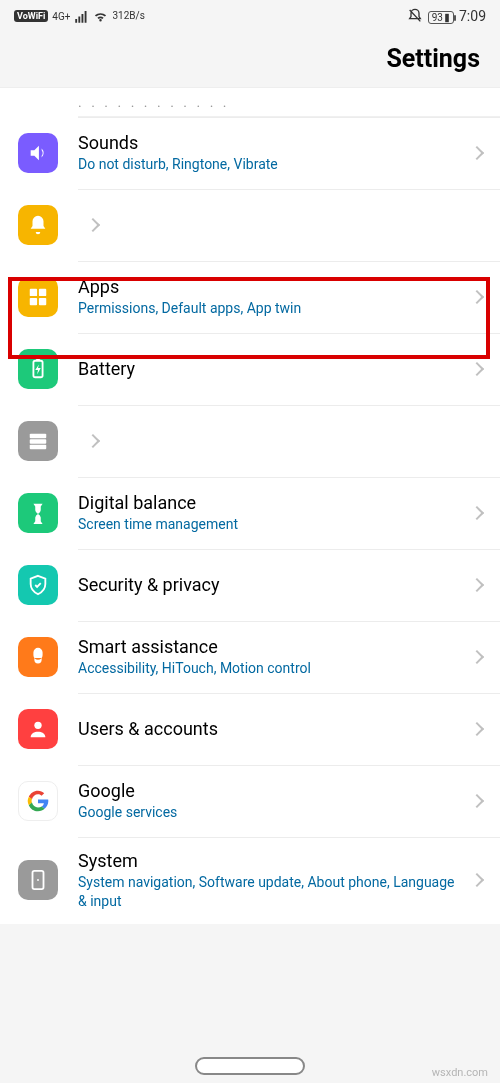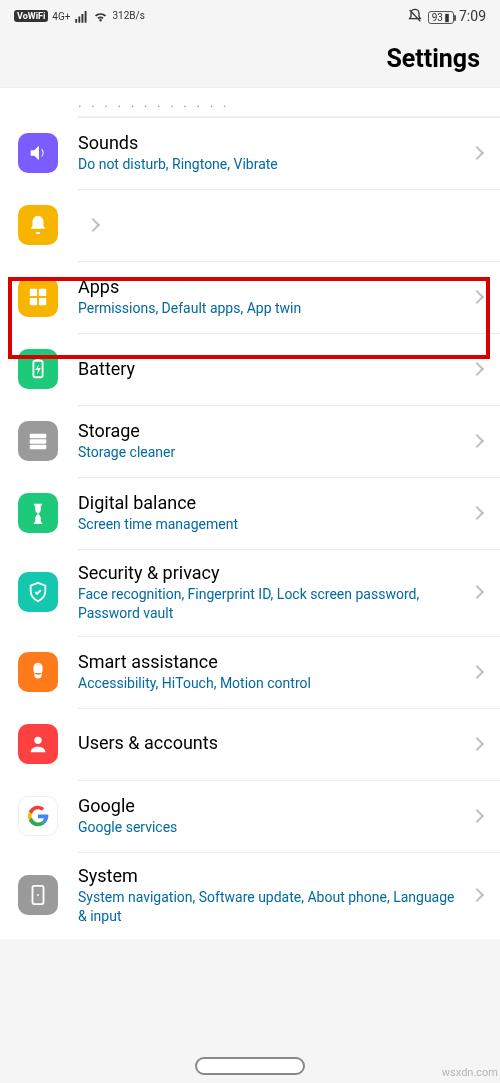--- a/index.html
+++ b/index.html
@@ -110,21 +110,21 @@
       transform: translateX(-50%);
       width: 110px;
       height: 18px;
       border: 2px solid #888;
       border-radius: 14px;
       background: #fff;
     }
     .watermark {
       position: absolute;
       bottom: 4px;
-      right: 2px;
+      right: 12px;
       font-size: 11px;
       color: #b5b5b5;
       z-index: 4;
     }
     
     .google-g { width: 30px; height: 30px; }
   </style>
 </head>
 <body>
 
@@ -222,24 +222,20 @@
 
   <div class="row">
     <div class="content-divider"></div>
     <div class="icon-box" style="background:#9a9a9a">
       <svg viewBox="0 0 24 24">
           <rect x="3" y="4" width="18" height="5" rx="1"></rect>
           <rect x="3" y="10" width="18" height="5" rx="1"></rect>
           <rect x="3" y="16" width="18" height="5" rx="1"></rect>
         </svg>
     </div>
-    <div class="row-text">
-      <div class="row-title">Storage</div>
-      <div class="row-sub">Storage cleaner</div>
-    </div>
     <div class="chevron"></div>
   </div>
 
   <div class="row">
     <div class="content-divider"></div>
     <div class="icon-box" style="background:#1dc97a">
       <svg viewBox="0 0 24 24">
           <path d="M7 2h10l-2 3v4a5 5 0 01-3 4 5 5 0 013 4v4l2 3H7l2-3v-4a5 5 0 013-4 5 5 0 01-3-4V5z"></path>
         </svg>
     </div>
@@ -253,21 +249,20 @@
   <div class="row">
     <div class="content-divider"></div>
     <div class="icon-box" style="background:#14c8b0">
       <svg viewBox="0 0 24 24">
           <path d="M12 2l8 3v6c0 5-3.5 9-8 11-4.5-2-8-6-8-11V5z" fill="none" stroke="#fff" stroke-width="2"></path>
           <path d="M9 12l2 2 4-4" fill="none" stroke="#fff" stroke-width="2"></path>
         </svg>
     </div>
     <div class="row-text">
       <div class="row-title">Security &amp; privacy</div>
-      <div class="row-sub">Face recognition, Fingerprint ID, Lock screen password, Password vault</div>
     </div>
     <div class="chevron"></div>
   </div>
 
   <div class="row">
     <div class="content-divider"></div>
     <div class="icon-box" style="background:#ff7a1a">
       <svg viewBox="0 0 24 24">
           <path d="M12 2a5 5 0 015 5v3a5 5 0 01-10 0V7a5 5 0 015-5zM8 13v2a4 4 0 008 0v-2M6 17h12"></path>
         </svg>

